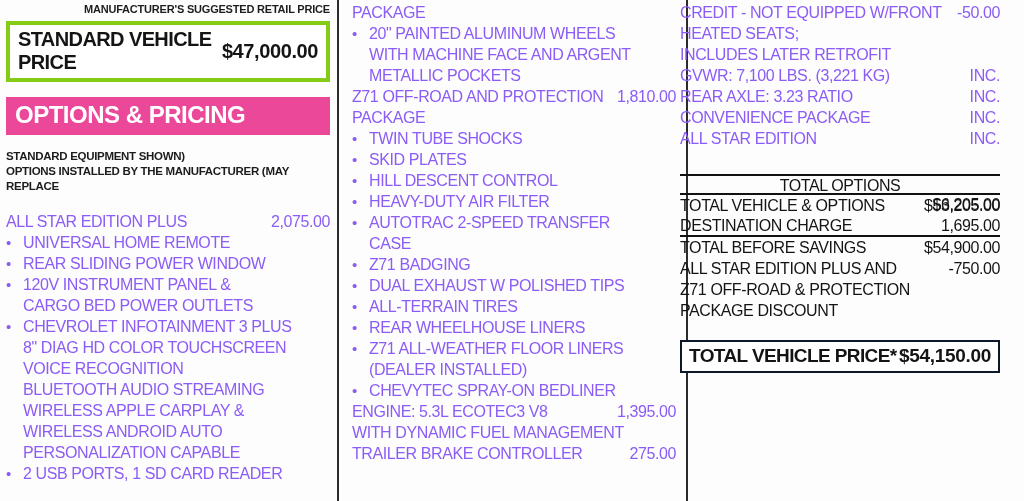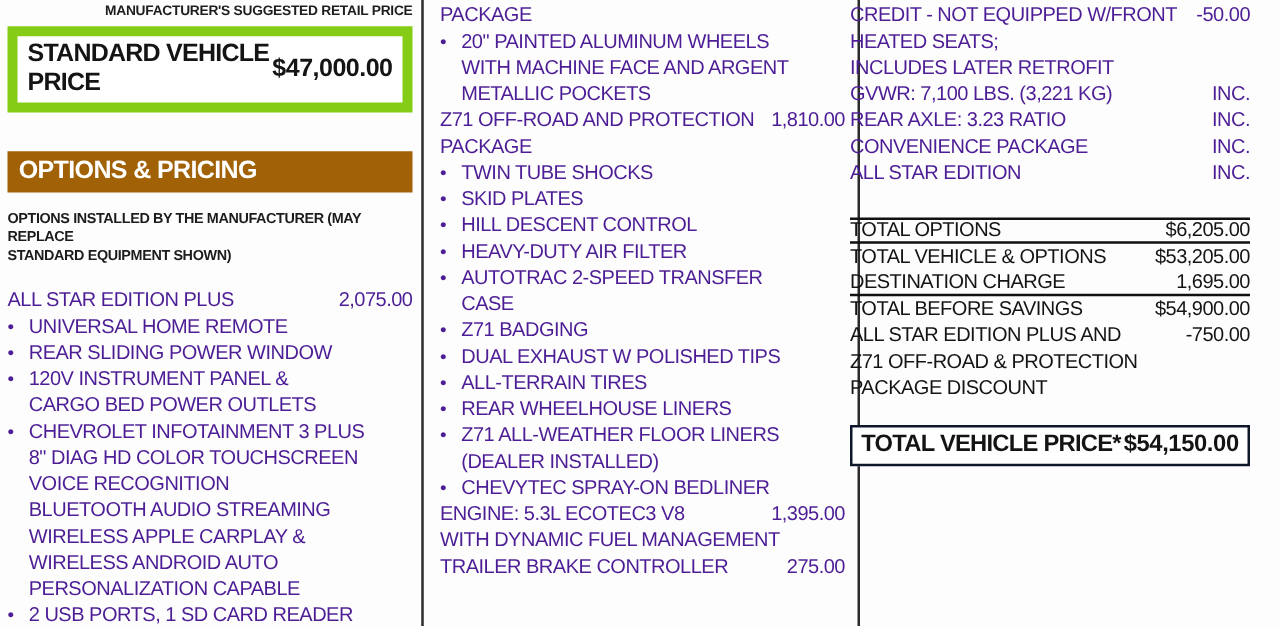--- a/index.html
+++ b/index.html
@@ -31,70 +31,70 @@
 
   
   .msrp-label{
     text-align:right;
     font-size:11px; font-weight:700; letter-spacing:-0.2px;
     color:#1d1d1d;
     margin-top:1px;
   }
   .svp-box{
     margin-top:6px;
-    border:8px solid #84cc16;
+    border:4px solid #84cc16;
     background:#fff;
     display:flex; justify-content:space-between; align-items:center;
     padding:3px 8px 4px 8px;
   }
   .svp-box .lbl{ font-size:20px; font-weight:700; letter-spacing:-0.6px; }
   .svp-box .val{ font-size:20px; font-weight:700; letter-spacing:-0.4px; }
   .banner{
-    margin-top:31px;
-    background:#a16207; color:#fff;
-    font-size:20px; font-weight:700; letter-spacing:-0.5px;
+    margin-top:15px;
+    background:#ec4899; color:#fff;
+    font-size:24px; font-weight:700; letter-spacing:-0.5px;
     padding:4px 0 6px 9px;
   }
   .note{
     margin-top:14px;
     font-size:11.5px; font-weight:700; letter-spacing:-0.3px;
     line-height:15px;
     color:#1c1c1c;
   }
 
   
   .opt-list{ display:block; }
   .opt-list.left-list{ margin-top:17px; }
   .opt-row{
     display:flex; align-items:baseline;
     height:21px; line-height:21px;
     font-size:16px; letter-spacing:-0.4px;
     white-space:nowrap;
-    color:#4c1d95;
+    color:#8b5cf6;
   }
   .opt-row .bullet{ display:none; }
   .opt-row.has-bullet .bullet{
     display:inline-block; width:17px; flex:none;
     font-size:15px;
   }
   .opt-row.indented{ padding-left:17px; }
   .opt-row .opt-text{ flex:none; }
   .opt-row .opt-price{ margin-left:auto; text-align:right; padding-left:8px; }
 
   
   .totals{ margin-top:25px; }
   .total-row{
     display:flex; align-items:center;
     height:21px; line-height:19px;
     font-size:16px; letter-spacing:-0.4px;
     white-space:nowrap;
   }
   .total-row .t-label{ flex:none; }
   .total-row .t-value{ margin-left:auto; text-align:right; padding-left:8px; }
-  .total-row.rule-above{ border-top:2px solid #111; }
+  .total-row.rule-above{ border-top:2px solid #111;flex-direction:column; }
   .total-row.rule-below{ border-bottom:2px solid #111; }
 
   .total-box{
     margin-top:19px;
     border:2px solid #0f172a;
     background:#fff;
     display:flex; justify-content:space-between; align-items:center;
     padding:3px 7px 4px 7px;
   }
   .total-box .lbl{ font-size:19px; font-weight:700; letter-spacing:-0.6px; }
@@ -109,22 +109,22 @@
     <div class="msrp-label">MANUFACTURER'S SUGGESTED RETAIL PRICE</div>
 
     <div class="svp-box">
       <span class="lbl">STANDARD VEHICLE PRICE</span>
       <span class="val">$47,000.00</span>
     </div>
 
     <div class="banner">OPTIONS &amp; PRICING</div>
 
     <div class="note">
+      <div>STANDARD EQUIPMENT SHOWN)</div>
       <div>OPTIONS INSTALLED BY THE MANUFACTURER (MAY REPLACE</div>
-      <div>STANDARD EQUIPMENT SHOWN)</div>
     </div>
 
     <div class="opt-list left-list">
 
         <div class="opt-row">
 
           <span class="opt-text">ALL STAR EDITION PLUS</span>
           <span class="opt-price">2,075.00</span>
         </div>
 

